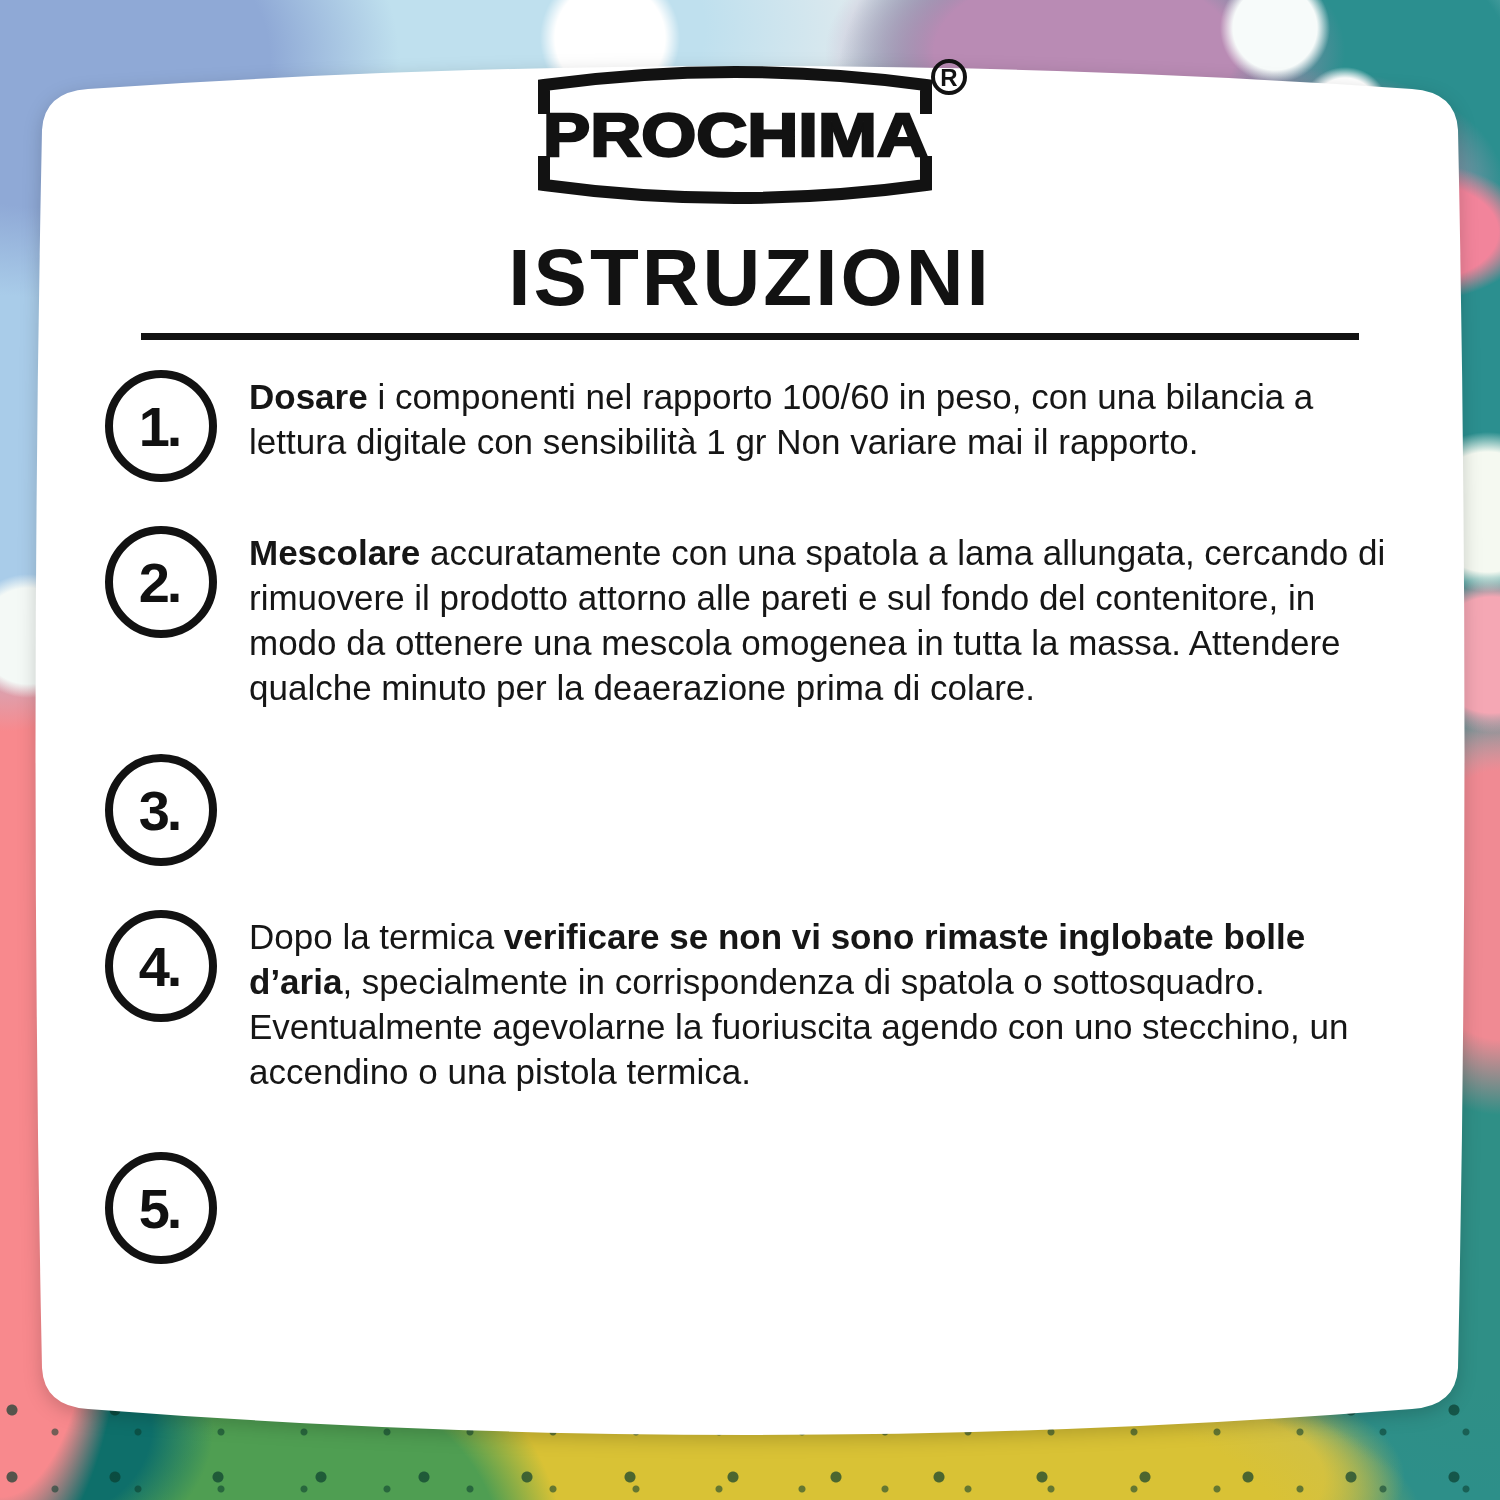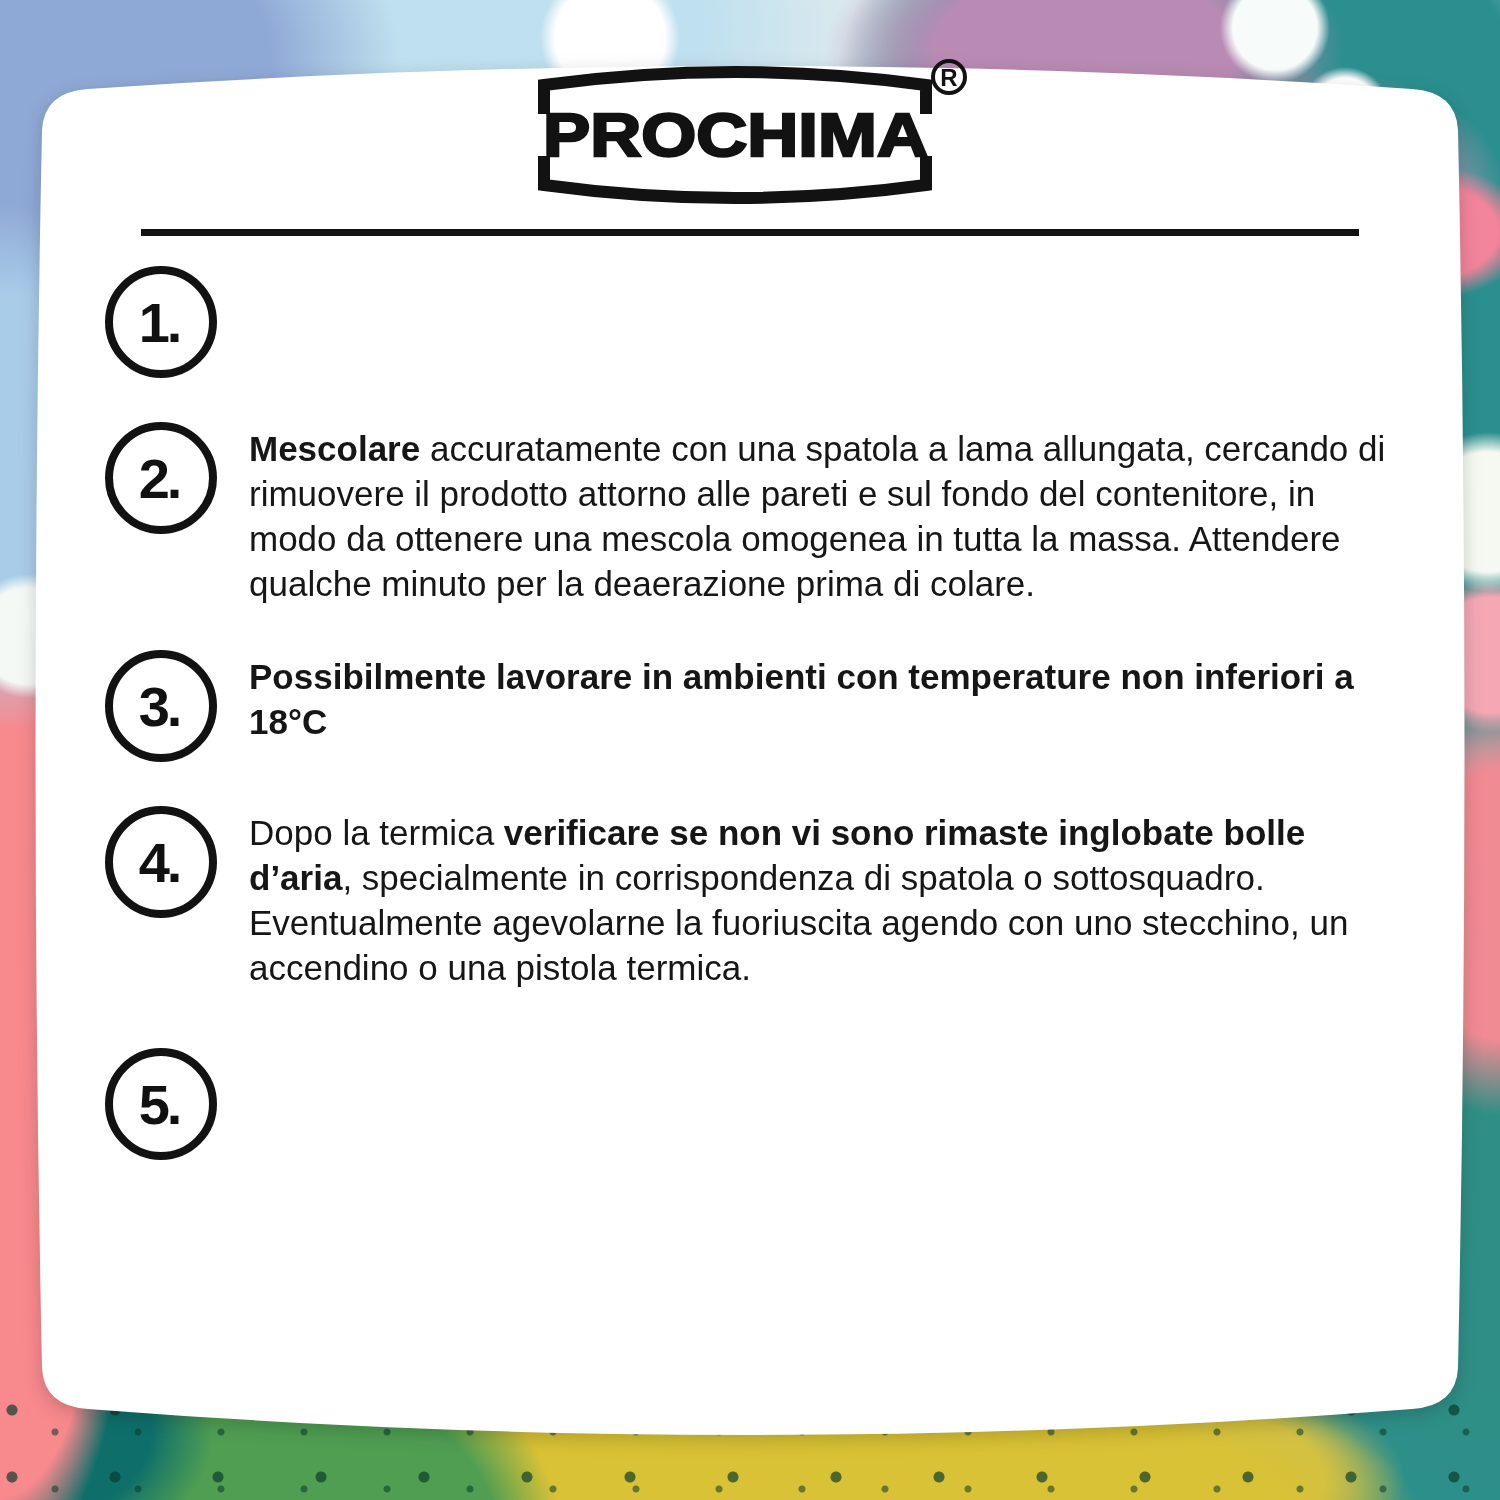--- a/index.html
+++ b/index.html
@@ -82,39 +82,40 @@
   <div class="content">
 
     <svg class="logo" width="440" height="158" viewBox="0 0 440 158">
       <path d="M 14 58 L 14 29 Q 205 3 396 29 L 396 58" fill="none" stroke="#121212" stroke-width="12"></path>
       <path d="M 14 100 L 14 129 Q 205 155 396 129 L 396 100" fill="none" stroke="#121212" stroke-width="12"></path>
       <text x="13" y="100" font-family="Liberation Sans, sans-serif" font-size="62" font-weight="bold" fill="#121212" stroke="#121212" stroke-width="2.5" paint-order="stroke" textLength="385" lengthAdjust="spacingAndGlyphs">PROCHIMA</text>
       <circle cx="419" cy="21" r="16" fill="none" stroke="#121212" stroke-width="4"></circle>
       <text x="419" y="30" text-anchor="middle" font-family="Liberation Sans, sans-serif" font-size="24" font-weight="bold" fill="#121212">R</text>
     </svg>
 
+    <h1 class="page-title">ISTRUZIONI</h1>
     <div class="divider"></div>
 
     <div class="list">
         <div class="item">
           <div class="badge">
             <span>1.</span>
           </div>
+          <p class="item-text"><span class="b">Dosare</span><span class="r"> i componenti nel rapporto 100/60 in peso, con una bilancia a lettura digitale con sensibilità 1 gr Non variare mai il rapporto.</span></p>
         </div>
         <div class="item">
           <div class="badge">
             <span>2.</span>
           </div>
           <p class="item-text"><span class="b">Mescolare</span><span class="r"> accuratamente con una spatola a lama allungata, cercando di rimuovere il prodotto attorno alle pareti e sul fondo del contenitore, in modo da ottenere una mescola omogenea in tutta la massa. Attendere qualche minuto per la deaerazione prima di colare.</span></p>
         </div>
         <div class="item">
           <div class="badge">
             <span>3.</span>
           </div>
-          <p class="item-text"><span class="b">Possibilmente lavorare in ambienti con temperature non inferiori a 18°C</span></p>
         </div>
         <div class="item">
           <div class="badge">
             <span>4.</span>
           </div>
           <p class="item-text"><span class="r">Dopo la termica </span><span class="b">verificare se non vi sono rimaste inglobate bolle d’aria</span><span class="r">, specialmente in corrispondenza di spatola o sottosquadro. Eventualmente agevolarne la fuoriuscita agendo con uno stecchino, un accendino o una pistola termica.</span></p>
         </div>
         <div class="item">
           <div class="badge">
             <span>5.</span>

